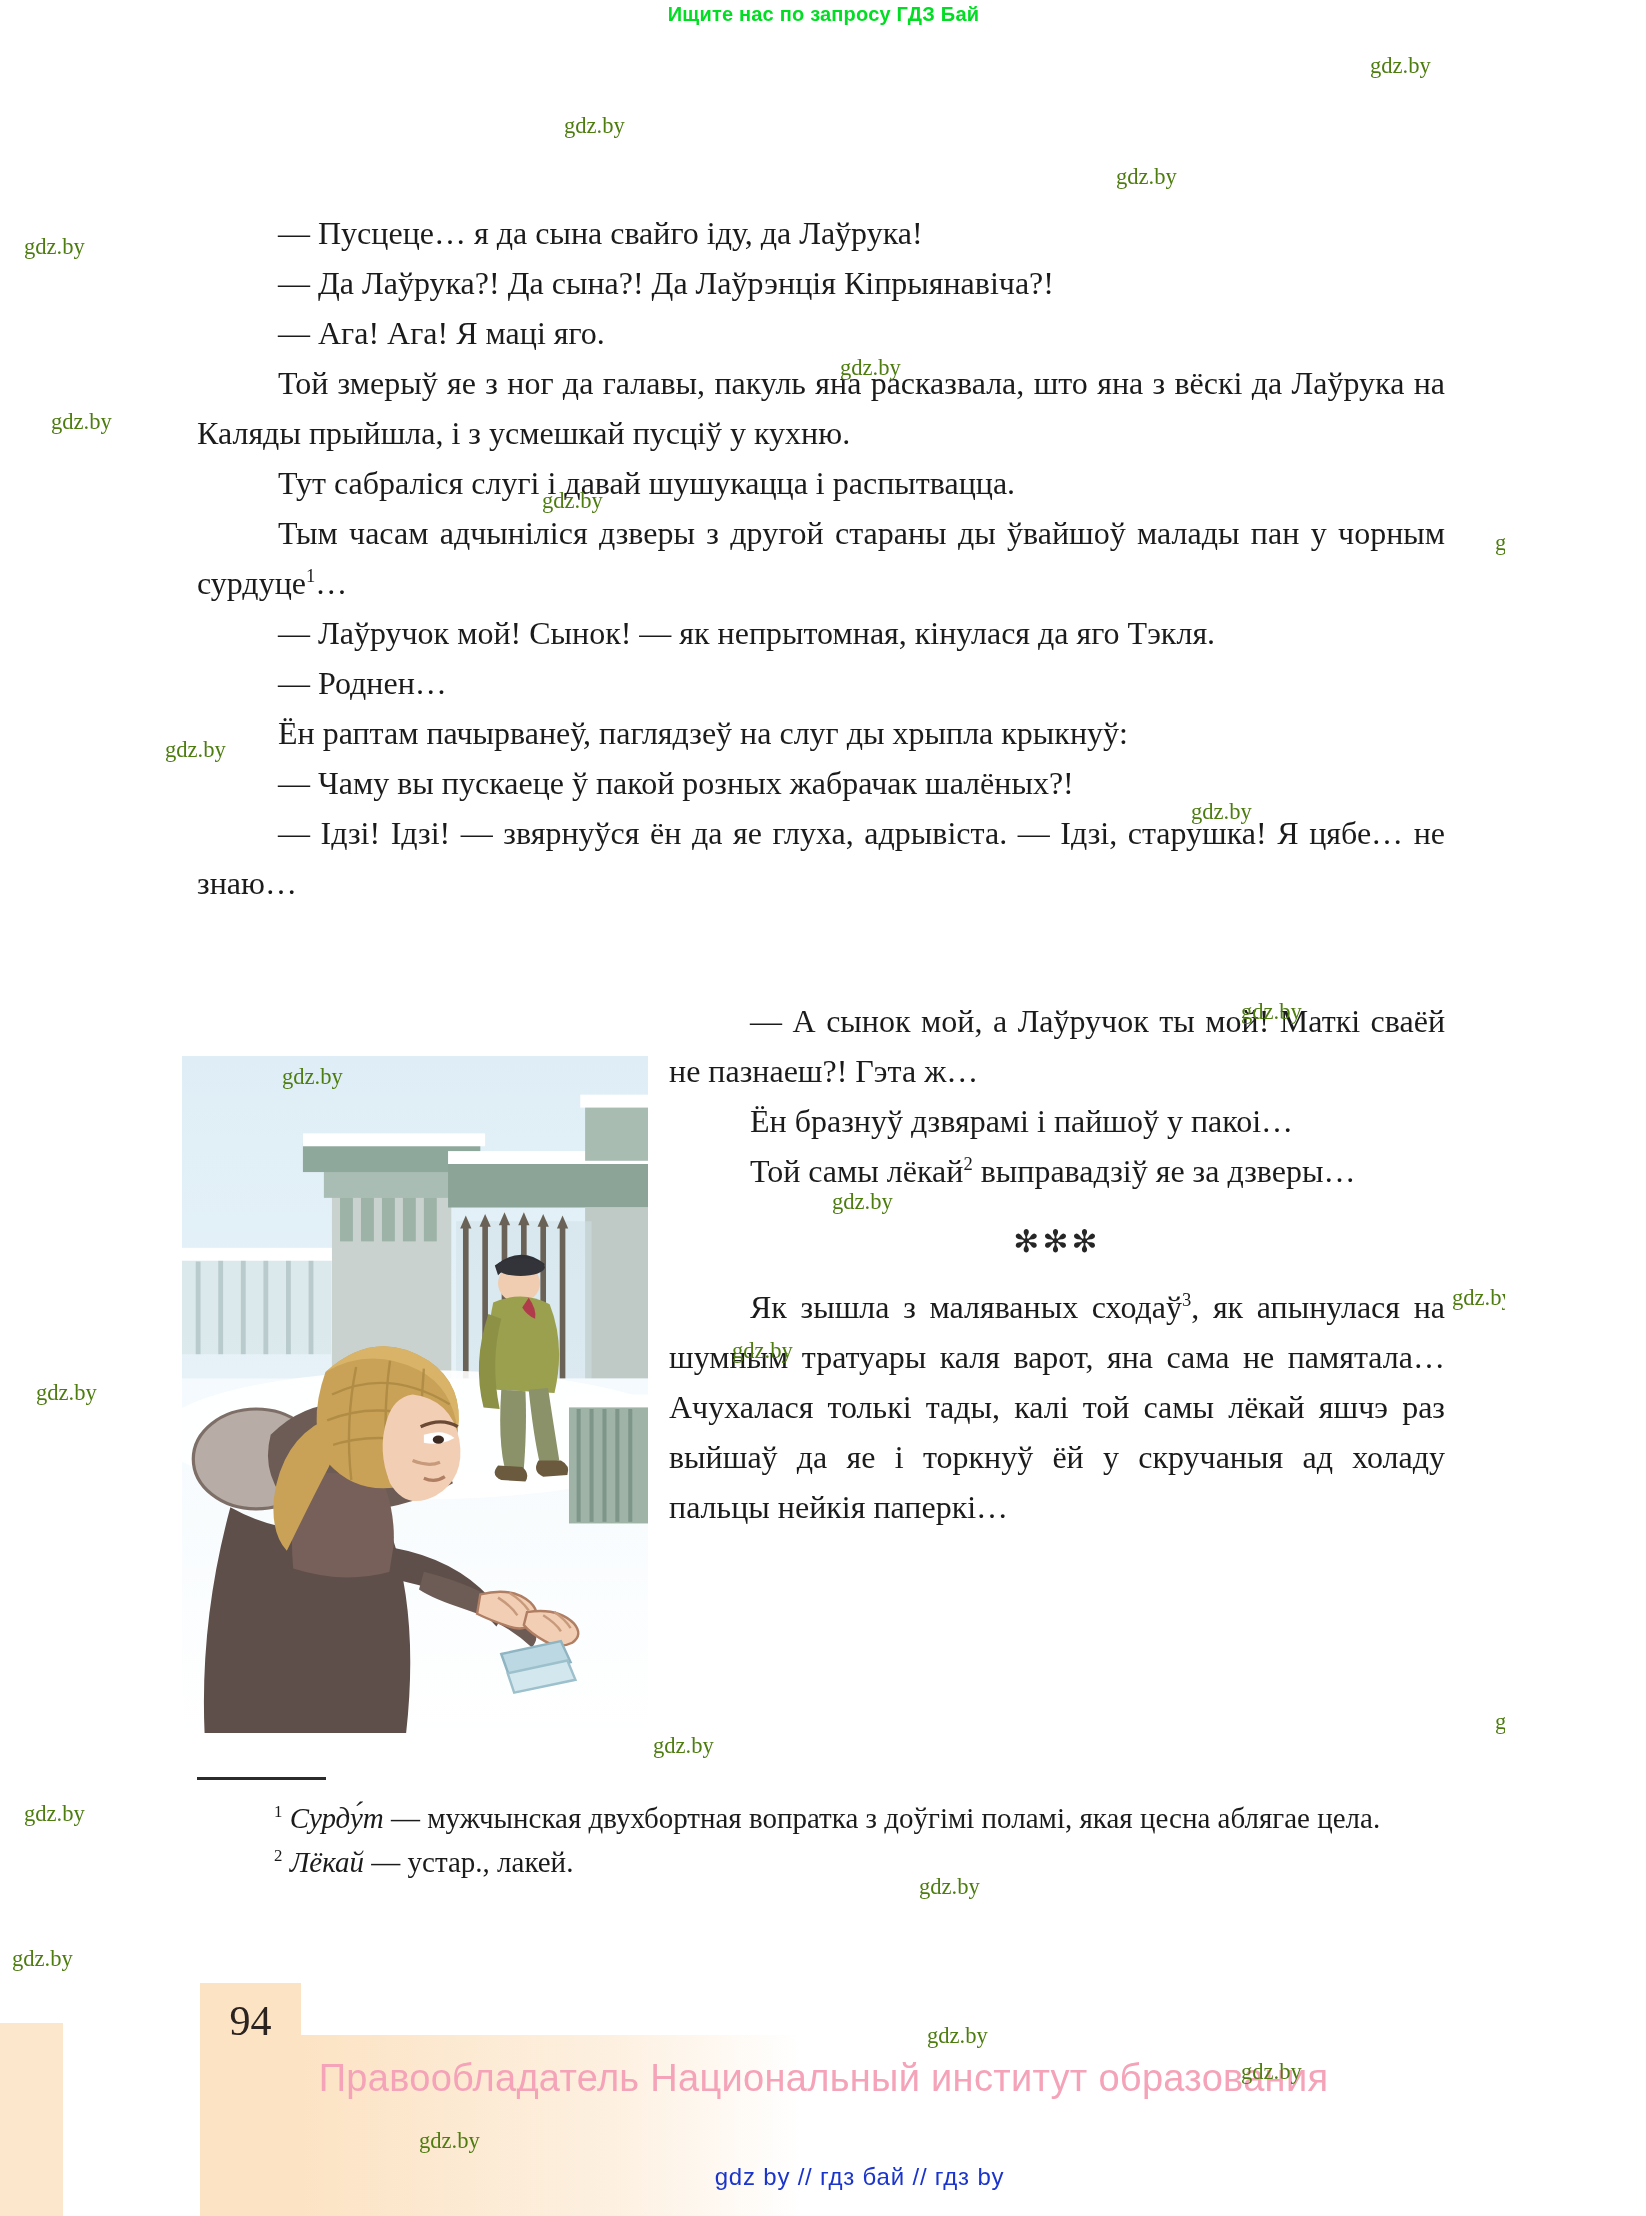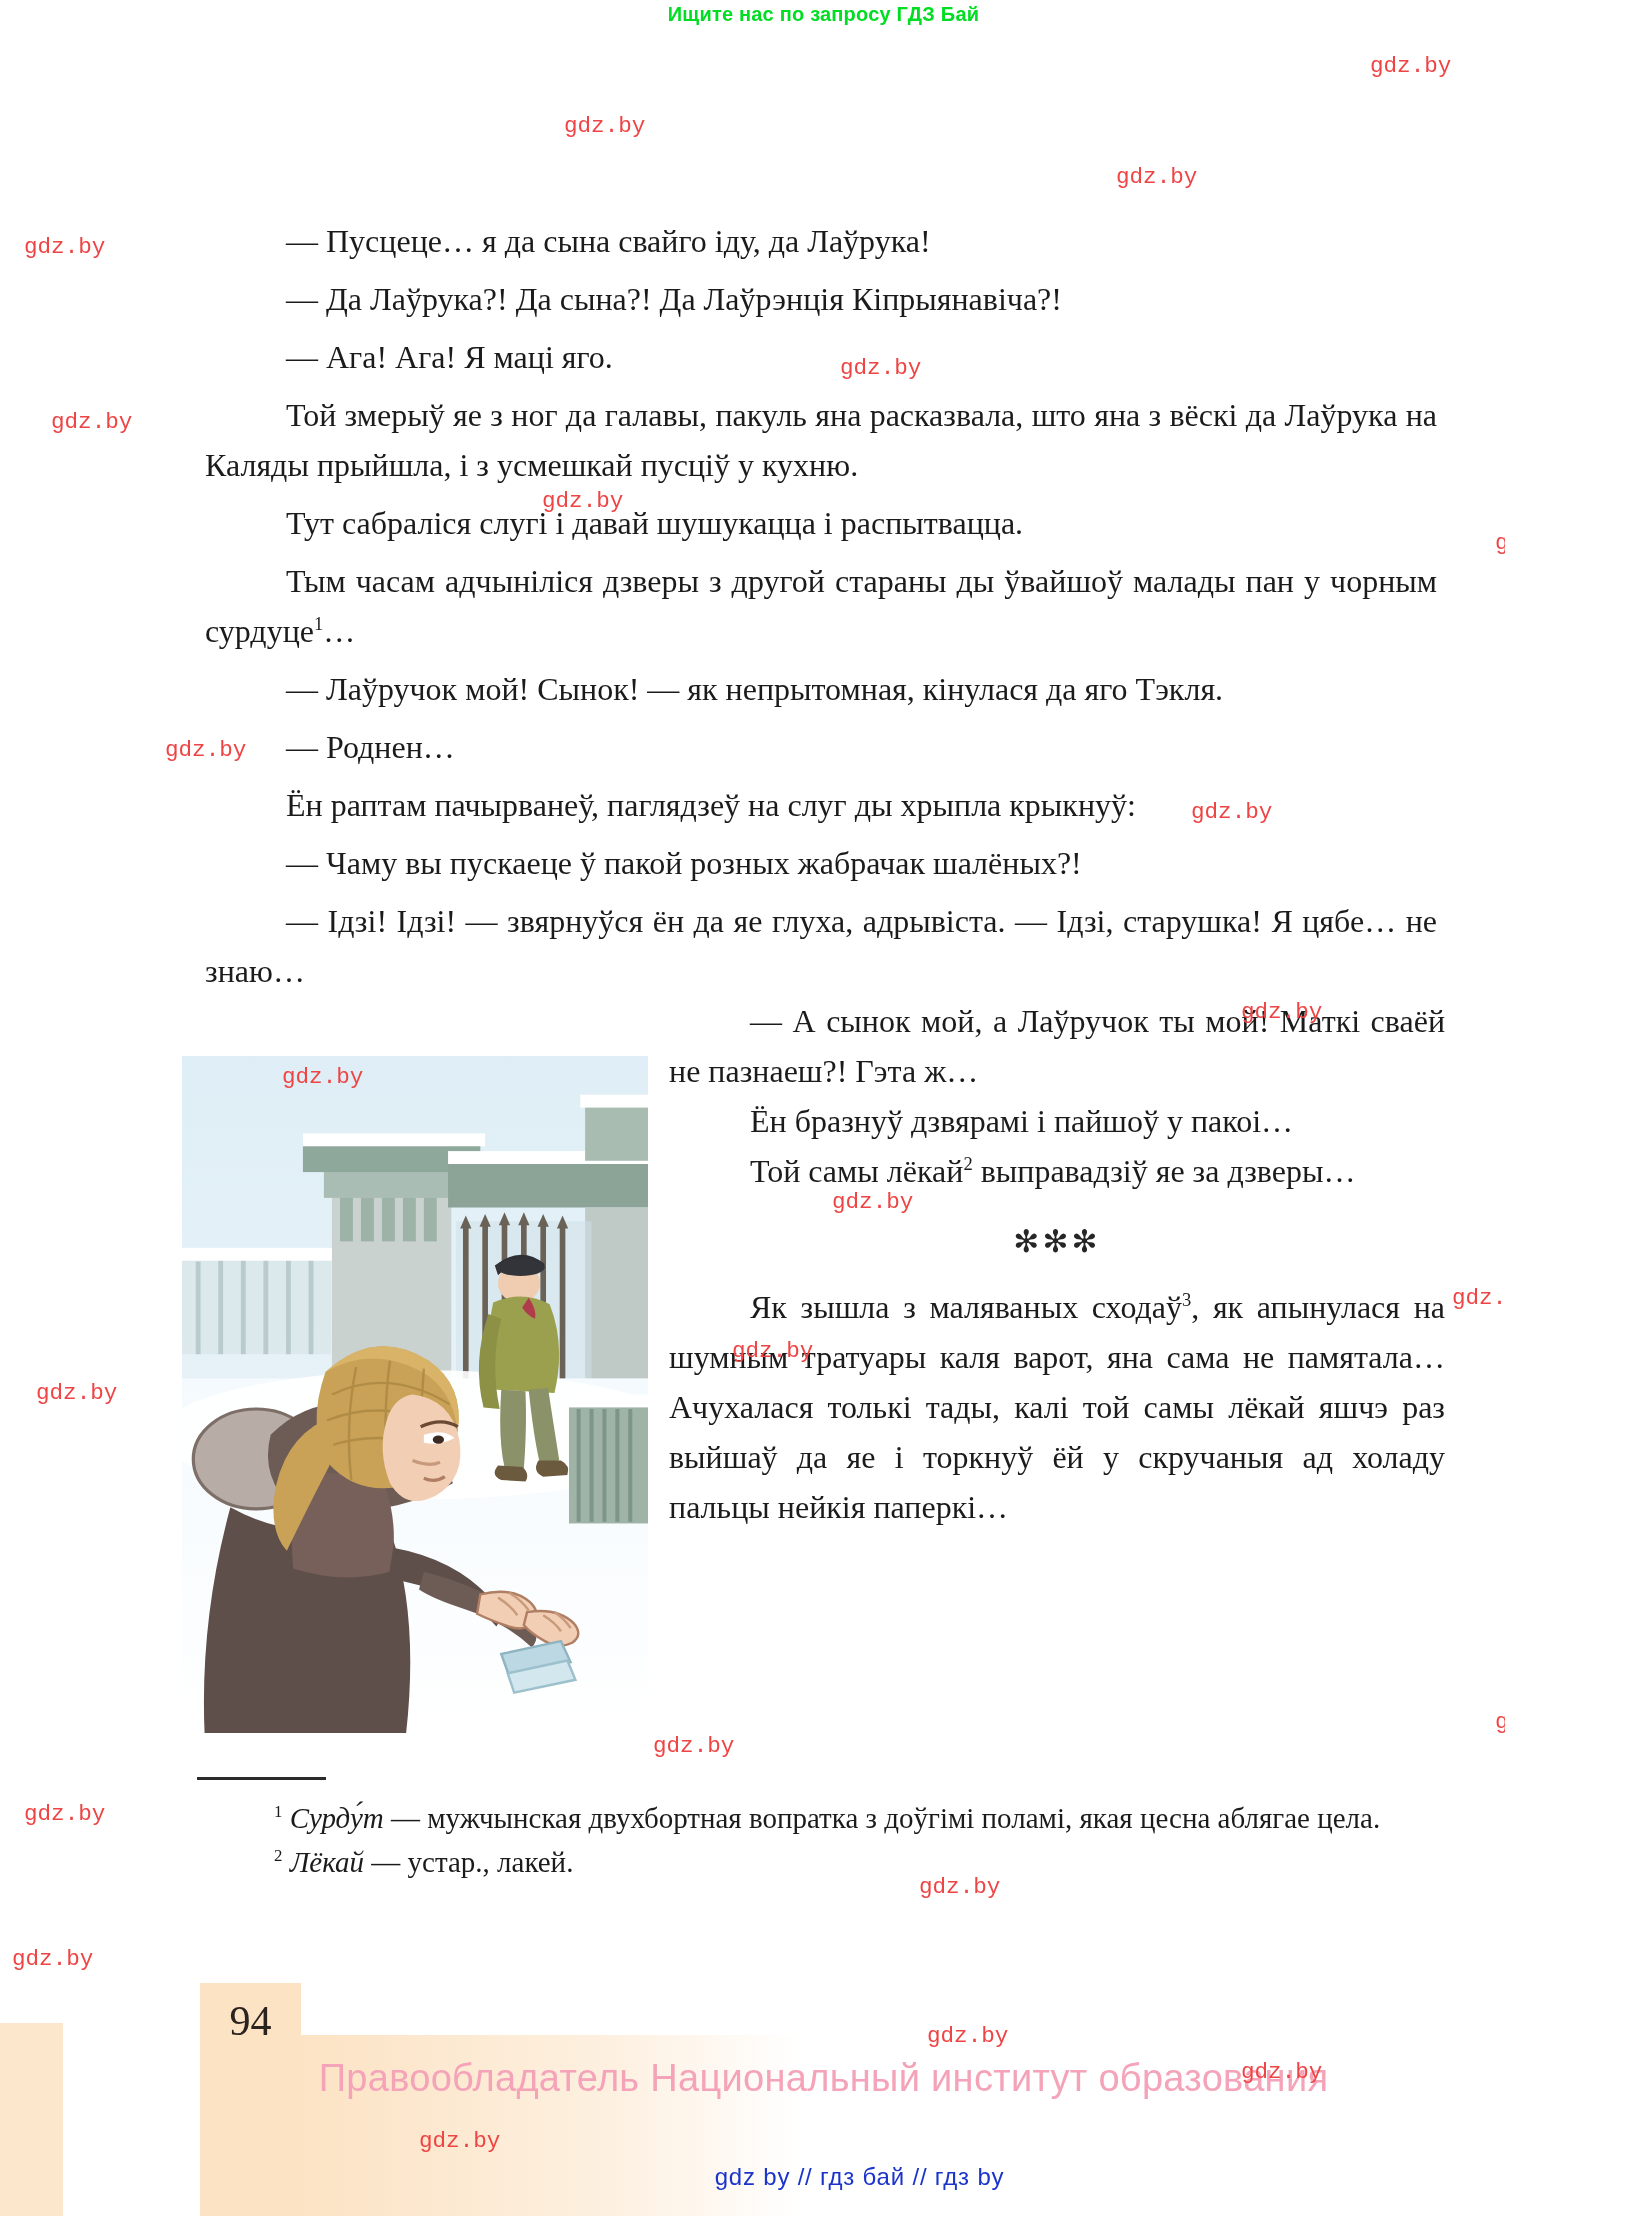--- a/index.html
+++ b/index.html
@@ -34,21 +34,21 @@
   .col {
     position: absolute;
     left: 197px;
     width: 1248px;
     font-size: 32px;
     line-height: 50px;
     color: #1b1b1b;
     text-align: justify;
     text-justify: inter-word;
   }
-  .col p { margin: 8px; }
+  .col p { margin: 0; }
   .col p.ind { text-indent: 81px; }
   .col p.dash { text-indent: 81px; }
 
   
   #block-top { top: 208px; }
 
   
   .illus {
     position: absolute;
     left: 182px;
@@ -163,23 +163,23 @@
     font-family: "Liberation Sans", sans-serif;
     font-size: 24px;
     color: #1b35cc;
     letter-spacing: 0.8px;
     padding-left: 36px;
   }
 
   
   .wm {
     position: absolute;
-    font-family: Liberation Mono, monospace;
+    font-family: Liberation Serif, serif;
     font-size: 22.6px;
-    color: #ef4444;
+    color: #4d7c0f;
     white-space: nowrap;
   }
 </style>
 </head>
 <body>
 
 <div class="page">
 
   <div class="promo">Ищите нас по запросу ГДЗ Бай</div>
 

